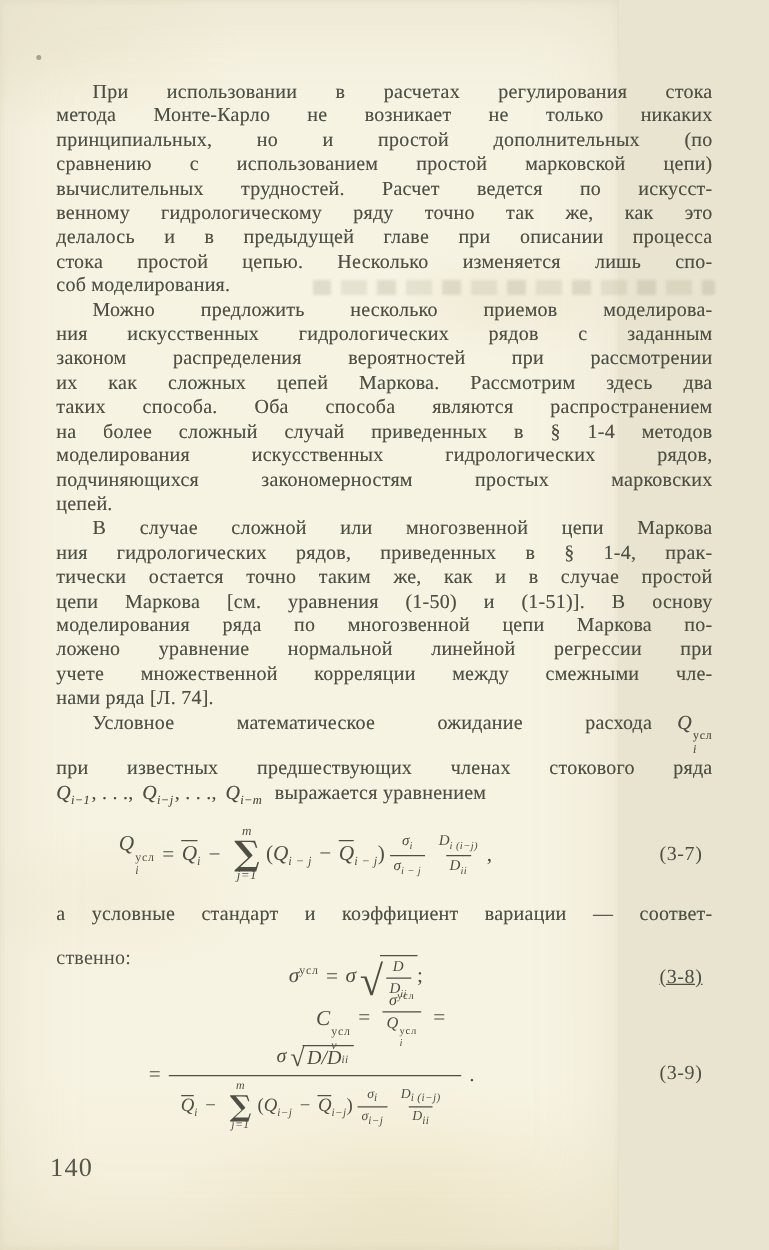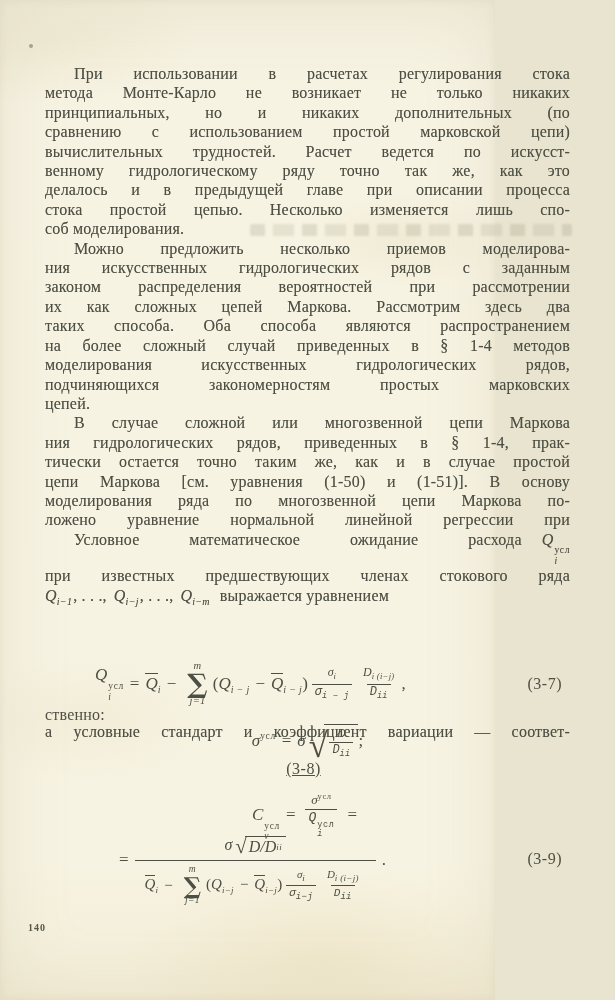--- a/index.html
+++ b/index.html
@@ -29,21 +29,21 @@
   .r{font-style:normal;}
   .ms{font-size:10px;font-style:italic;letter-spacing:.3px;}
   .mp{font-size:9.5px;font-style:normal;letter-spacing:.6px;}
   .ss{display:inline-flex;flex-direction:column;line-height:1.12;vertical-align:-.52em;margin-left:1px;}
   .ss .ssup{font-style:normal;font-size:9.5px;letter-spacing:.6px;}
   .ss .ssub{font-style:italic;font-size:9.5px;}
   .ov{display:inline-block;border-top:1px solid currentColor;padding-top:1px;line-height:1.05;}
   .rel{margin:0 6px;font-style:normal;}
   .frac{display:inline-flex;flex-direction:column;align-items:center;vertical-align:middle;margin:0 4px;font-size:12px;line-height:1.15;}
   .frac .fn{padding:0 3px 1px;}
-  .frac .fd{border-top:1px solid currentColor;padding:1px 3px 0;font-family:Liberation Mono, monospace;}
+  .frac .fd{border-top:1px solid currentColor;padding:1px 3px 0;}
   .frac .ms{font-size:8.5px;}
   .sum{display:inline-flex;flex-direction:column;align-items:center;line-height:1;margin:0 5px;vertical-align:middle;}
   .sum .st,.sum .sb{font-size:10.5px;font-style:italic;letter-spacing:.3px;}
   .sum .sy{font-size:27px;font-weight:bold;font-style:normal;line-height:.92;font-family:"DejaVu Serif","DejaVu Sans",serif;}
   .sqrt{display:inline-flex;align-items:stretch;vertical-align:middle;margin-left:3px;}
   .sqrt .rsgn{font-style:normal;font-weight:bold;font-size:34px;line-height:.95;align-self:flex-end;margin-right:-3px;transform:translateY(2px);}
   .sqrt .rbd{border-top:1.4px solid currentColor;padding:2px 5px 0;display:inline-flex;align-items:center;}
   .sqrt.small .rsgn{font-size:21px;transform:translateY(1px);margin-right:-2px;}
   .sqrt.small .rbd{padding:1px 4px 0;}
   .eqrow{position:absolute;left:45px;width:525px;display:flex;align-items:center;font-size:17px;}
@@ -59,35 +59,35 @@
   .sep{margin:0 7px 0 1px;}
   .tail{margin-left:10px;margin-top:41px;}
   .ghost{
     position:absolute;left:250px;top:224px;width:322px;height:12px;border-radius:2px;
     filter:blur(1.3px);opacity:.5;
     background:repeating-linear-gradient(90deg,
       rgba(128,130,102,.40) 0 15px, rgba(128,130,102,0) 15px 23px,
       rgba(128,130,102,.30) 23px 44px, rgba(128,130,102,0) 44px 52px);
   }
   .speck{position:absolute;left:29px;top:44px;width:4px;height:4px;border-radius:50%;background:#6b6a5c;opacity:.55;}
-  .pagenum{position:absolute;left:28px;top:922px;font-size:10px;letter-spacing:1px;color:#55574b;font-weight:bold;}
+  .pagenum{position:absolute;left:40px;top:922px;font-size:21px;letter-spacing:1px;color:#55574b;}
 </style>
 </head>
 <body>
 
 <div class="page">
 
   <div class="speck"></div>
   <div class="ghost"></div>
 
   <div class="content">
     <div>
         <div class="tline ind">При использовании в расчетах регулирования стока</div>
         <div class="tline">метода Монте-Карло не возникает не только никаких</div>
-        <div class="tline">принципиальных, но и никаких дополнительных (по</div>
+        <div class="tline">принципиальных, но и простой дополнительных (по</div>
         <div class="tline">сравнению с использованием простой марковской цепи)</div>
         <div class="tline">вычислительных трудностей. Расчет ведется по искусст-</div>
         <div class="tline">венному гидрологическому ряду точно так же, как это</div>
         <div class="tline">делалось и в предыдущей главе при описании процесса</div>
         <div class="tline">стока простой цепью. Несколько изменяется лишь спо-</div>
         <div class="tline last">соб моделирования.</div>
       </div>
     <div>
         <div class="tline ind">Можно предложить несколько приемов моделирова-</div>
         <div class="tline">ния искусственных гидрологических рядов с заданным</div>
@@ -99,20 +99,22 @@
         <div class="tline">подчиняющихся закономерностям простых марковских</div>
         <div class="tline last">цепей.</div>
       </div>
     <div>
         <div class="tline ind">В случае сложной или многозвенной цепи Маркова</div>
         <div class="tline">ния гидрологических рядов, приведенных в § 1-4, прак-</div>
         <div class="tline">тически остается точно таким же, как и в случае простой</div>
         <div class="tline">цепи Маркова [см. уравнения (1-50) и (1-51)]. В основу</div>
         <div class="tline">моделирования ряда по многозвенной цепи Маркова по-</div>
         <div class="tline">ложено уравнение нормальной линейной регрессии при</div>
+        <div class="tline">учете множественной корреляции между смежными чле-</div>
+        <div class="tline last">нами ряда [Л. 74].</div>
       </div>
 
     <div>
       <div class="tline mix">
         <span class="jt">Условное математическое ожидание расхода</span>
         <span class="qw m"><span>Q</span><span class="ss">
               <span class="ssup">усл</span>
               <span class="ssub">i</span>
             </span></span>
       </div>
@@ -146,21 +148,21 @@
         <span class="fd"><span>D</span><sub class="ms">ii</sub></span>
       </span>
     <span class="r">,</span>
     <span class="eqlabel" style="padding-right:8px;">(3-7)</span>
   </div>
 
   <div class="content" style="top:722px;height:22px;">
     <div class="tline">а условные стандарт и коэффициент вариации — соответ-</div>
   </div>
 
-  <div class="eqrow" style="top:704px;height:52px;flex-direction:column;">
+  <div class="eqrow" style="top:756px;height:52px;">
     <span class="r" style="font-size:16px;letter-spacing:.2px;align-self:flex-start;margin-top:2px;">ственно:</span>
     <span style="flex:1 1 0;"></span>
     <span class="m"><span>σ</span><sup class="mp">усл</sup><span class="rel">=</span><span>σ</span><span class="sqrt">
           <span class="rsgn">√</span>
           <span class="rbd">
             <span class="frac m" style="margin:0;">
               <span class="fn">D</span>
               <span class="fd"><span>D</span><sub class="ms">ii</sub></span>
             </span>
           </span>

